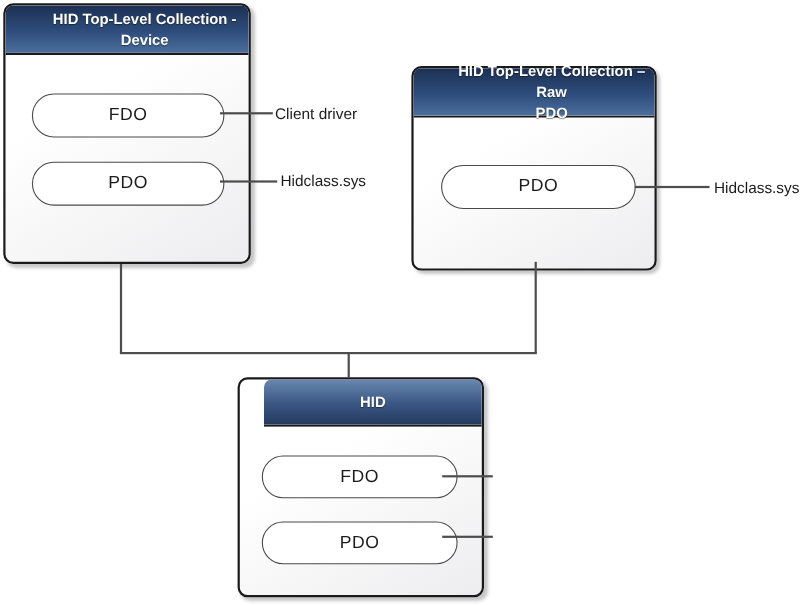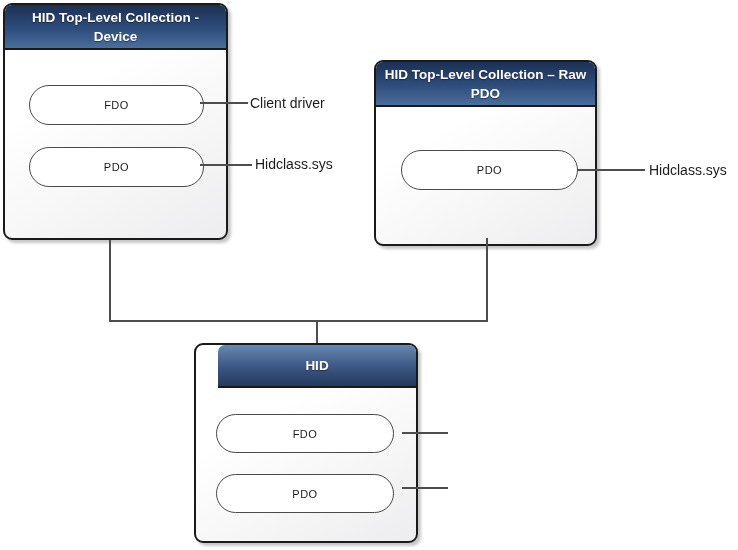--- a/index.html
+++ b/index.html
@@ -26,31 +26,32 @@
     font-weight:bold;
     font-size:13.5px;
     line-height:19px;
     text-align:center;
     text-shadow:0 1px 1px rgba(0,0,0,0.45);
     box-sizing:border-box;
   }
   .box-header span{white-space:pre-line;}
   .grad-dark-to-light{
     background:linear-gradient(#1c3053 0%, #2e4d7c 55%, #4b6e9d 100%);
+    padding-left:32px;
   }
   .grad-light-to-dark{
     background:linear-gradient(#6888b0 0%, #3a5683 55%, #243a5d 100%);
   }
   .pill{
     position:absolute;
     display:flex;align-items:center;justify-content:center;
     background:#ffffff;
     border:1.4px solid #4a4a4a;
     border-radius:999px;
-    font-size:11px;
+    font-size:16px;
     letter-spacing:0.5px;
     color:#1c1c1c;
     box-sizing:border-box;
   }
   .line{
     position:absolute;
     background:#4d4d4d;
   }
   .annotation{
     position:absolute;
@@ -81,21 +82,21 @@
   <div class="box" style="left:374px; top:60px; width:223px; height:186px;">
     <div class="box-header grad-dark-to-light" style="height:45px;">
       <span>HID Top-Level Collection – Raw
 PDO</span>
     </div>
     <div class="pill" style="left:25px; top:88px; width:177px; height:40px;">
       <span>PDO</span>
     </div>
   </div>
 
-  <div class="box" style="left:194px; top:343px; width:224px; height:200px;padding-left:22px;">
+  <div class="box" style="left:216px; top:343px; width:224px; height:200px;padding-left:22px;">
     <div class="box-header grad-light-to-dark" style="height:43px;">
       <span>HID</span>
     </div>
     <div class="pill" style="left:20px; top:69px; width:178px; height:39px;">
       <span>FDO</span>
     </div>
     <div class="pill" style="left:20px; top:129px; width:178px; height:39px;">
       <span>PDO</span>
     </div>
   </div>

